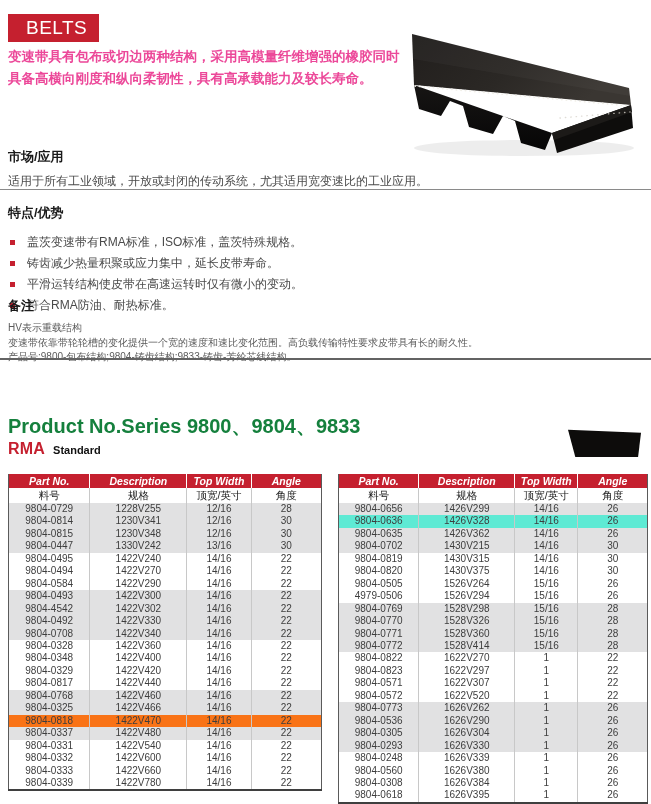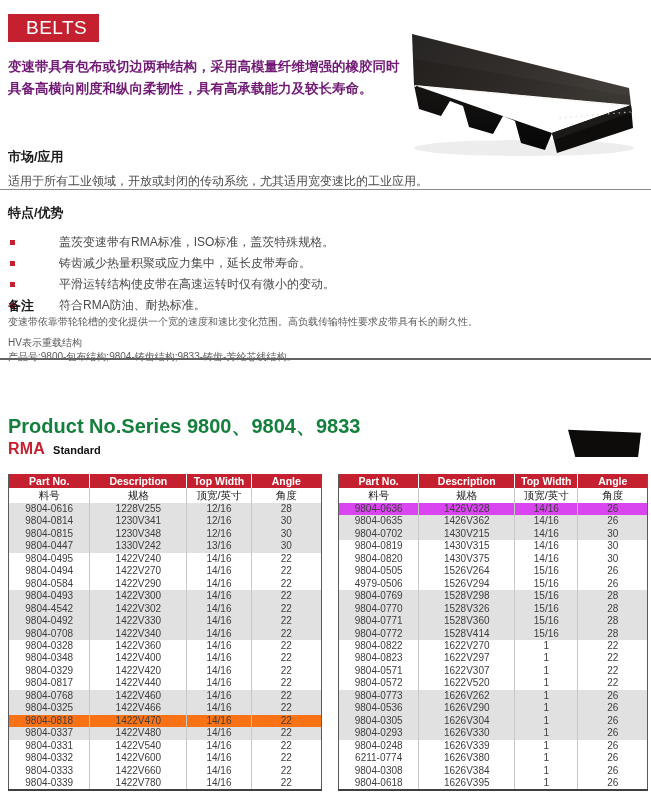--- a/index.html
+++ b/index.html
@@ -11,34 +11,34 @@
   
   .title-bar { position: absolute; left: 8px; top: 14px; height: 28px; padding: 0 12px;
     display: inline-flex; align-items: center; color: #fff; font-size: 19px; white-space: nowrap; }
   .title-bar .t-bold { font-weight: bold; letter-spacing: 0.3px; }
   .title-bar .t-light { font-weight: 400; margin-left: 6px; letter-spacing: 0.5px; text-align: center; }
 
   
   .belt-photo { position: absolute; left: 394px; top: 2px; width: 257px; height: 158px; }
 
   
-  .intro { position: absolute; left: 8px; top: 56px; width: 394px;
-    font-size: 13.5px; font-weight: bold; line-height: 22px; color: #701a75; }
+  .intro { position: absolute; left: 8px; top: 46px; width: 394px;
+    font-size: 13.5px; font-weight: bold; line-height: 22px; color: #ec4899; }
 
   .sec h3 { font-size: 13px; font-weight: bold; color: #1a1a1a; }
   .sec p.body { margin-top: 7px; font-size: 12px; color: #4a4a4a; line-height: 17px; }
 
   .sec-market { position: absolute; left: 8px; top: 148px; width: 560px; }
   .rule { position: absolute; left: 0; width: 651px; border: none; }
   .rule1 { top: 189px; border-top: 1px solid #8a8a8a; }
   .rule2 { top: 358px; border-top: 2px solid #636363; }
 
   .sec-features { position: absolute; left: 8px; top: 204px; width: 560px; }
   .sec-features ul { list-style: none; margin-top: 10px; }
-  .sec-features li { display: flex; align-items: flex-start; font-size: 12px; color: #4a4a4a; line-height: 21px; gap: 32px; }
+  .sec-features li { display: flex; align-items: flex-start; font-size: 12px; color: #4a4a4a; line-height: 21px; }
   .bullet-sq { flex: 0 0 auto; width: 5px; height: 5px; margin: 8px 12px 0 2px; }
 
   .sec-notes { position: absolute; left: 8px; top: 297px; width: 620px; }
   .sec-notes p.note-line { font-size: 10px; color: #5a5a5a; line-height: 14.5px; }
   .sec-notes p.first { margin-top: 6px; }
 
   .product-title { position: absolute; left: 8px; top: 413px; font-size: 20px; font-weight: bold; color: #15803d; }
   .standard-row { position: absolute; left: 8px; top: 440px; display: flex; align-items: baseline; }
   .standard-row .rma { font-size: 16px; font-weight: bold; letter-spacing: 0.2px; }
   .standard-row .std { font-size: 11px; font-weight: bold; color: #111; margin-left: 8px; }
@@ -48,21 +48,21 @@
 
   
   table.spec { position: absolute; top: 474px; border-collapse: collapse; table-layout: fixed;
     border-left: 1px solid #5a5a5a; border-right: 1px solid #5a5a5a; border-bottom: 2px solid #3f3f3f; }
   table.spec.left { left: 8px; width: 314px; }
   table.spec.right { left: 338px; width: 310px; }
   table.spec col.c1 { width: 26%; } table.spec col.c2 { width: 31%; }
   table.spec col.c3 { width: 20.5%; } table.spec col.c4 { width: 22.5%; }
 
   table.spec tr.hdr-en th { color: #fff; font-size: 10.5px; font-weight: bold;
-    height: 14px; line-height: 14px; padding: 0; text-align: center; }
+    height: 14px; line-height: 14px; padding: 0; text-align: center; font-style: italic; }
   table.spec tr.hdr-en th + th { border-left: 1.5px solid #fff; }
   table.spec tr.hdr-cn th { background: #fff; color: #222; font-size: 10.5px; font-weight: normal;
     height: 15px; line-height: 15px; padding: 0; text-align: center; border-left: 1px solid #c8c8c8; }
   table.spec tr.hdr-cn th:first-child { border-left: none; }
 
   table.spec tbody td { font-size: 10px; color: #3d3d3d; text-align: center;
     height: 12.45px; line-height: 12.45px; padding: 0; border-left: 1px solid #c8c8c8; white-space: nowrap; }
   table.spec tbody td:first-child { border-left: none; }
   table.spec tbody tr.shaded { background: #e1e1e2; }
 </style>
@@ -127,22 +127,22 @@
         </li>
       <li>
           <span class="bullet-sq accent-bg" style="background: rgb(197, 32, 47);"></span>
           <span>符合RMA防油、耐热标准。</span>
         </li>
     </ul>
   </div>
 
   <div class="sec sec-notes">
     <h3>备注</h3>
+    <p class="note-line first">HV表示重载结构</p>
     <p class="note-line">变速带依靠带轮轮槽的变化提供一个宽的速度和速比变化范围。高负载传输特性要求皮带具有长的耐久性。</p>
-    <p class="note-line first">HV表示重载结构</p>
     <p class="note-line">产品号:9800-包布结构;9804-铸齿结构;9833-铸齿-芳纶芯线结构。</p>
   </div>
 
   <hr class="rule rule2">
 
   <h2 class="product-title">Product No.Series 9800、9804、9833</h2>
   <div class="standard-row">
     <span class="rma accent-fg" style="color: rgb(197, 32, 47);">RMA</span>
     <span class="std">Standard</span>
   </div>
@@ -165,21 +165,21 @@
       </tr>
       <tr class="hdr-cn">
         <th>料号</th>
         <th>规格</th>
         <th>顶宽/英寸</th>
         <th>角度</th>
       </tr>
     </thead>
     <tbody>
         <tr class="shaded" style="background: rgb(225, 225, 226);">
-          <td>9804-0616</td>
+          <td>9804-0729</td>
           <td>1228V255</td>
           <td>12/16</td>
           <td>28</td>
         </tr>
         <tr class="shaded" style="background: rgb(225, 225, 226);">
           <td>9804-0814</td>
           <td>1230V341</td>
           <td>12/16</td>
           <td>30</td>
         </tr>
@@ -327,21 +327,27 @@
         <th style="background: rgb(197, 32, 47);">Angle</th>
       </tr>
       <tr class="hdr-cn">
         <th>料号</th>
         <th>规格</th>
         <th>顶宽/英寸</th>
         <th>角度</th>
       </tr>
     </thead>
     <tbody>
-        <tr class="shaded" style="background: #d946ef;">
+        <tr class="shaded" style="background: rgb(225, 225, 226);">
+          <td>9804-0656</td>
+          <td>1426V299</td>
+          <td>14/16</td>
+          <td>26</td>
+        </tr>
+        <tr class="shaded" style="background: #5eead4;">
           <td>9804-0636</td>
           <td>1426V328</td>
           <td>14/16</td>
           <td>26</td>
         </tr>
         <tr class="shaded" style="background: rgb(225, 225, 226);">
           <td>9804-0635</td>
           <td>1426V362</td>
           <td>14/16</td>
           <td>26</td>
@@ -448,21 +454,21 @@
           <td>1</td>
           <td>26</td>
         </tr>
         <tr>
           <td>9804-0248</td>
           <td>1626V339</td>
           <td>1</td>
           <td>26</td>
         </tr>
         <tr>
-          <td>6211-0774</td>
+          <td>9804-0560</td>
           <td>1626V380</td>
           <td>1</td>
           <td>26</td>
         </tr>
         <tr>
           <td>9804-0308</td>
           <td>1626V384</td>
           <td>1</td>
           <td>26</td>
         </tr>

